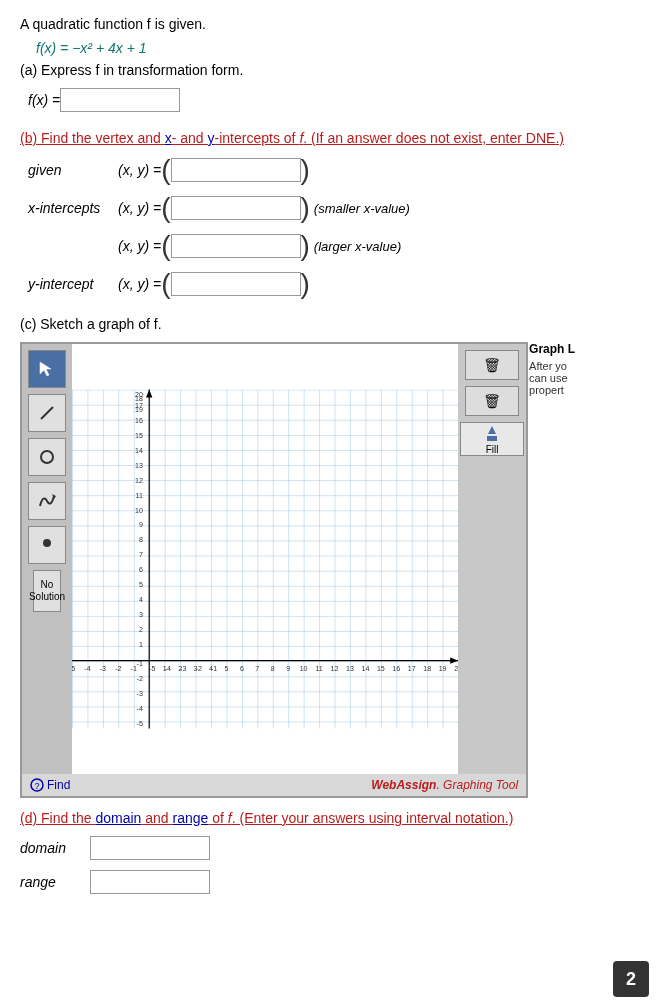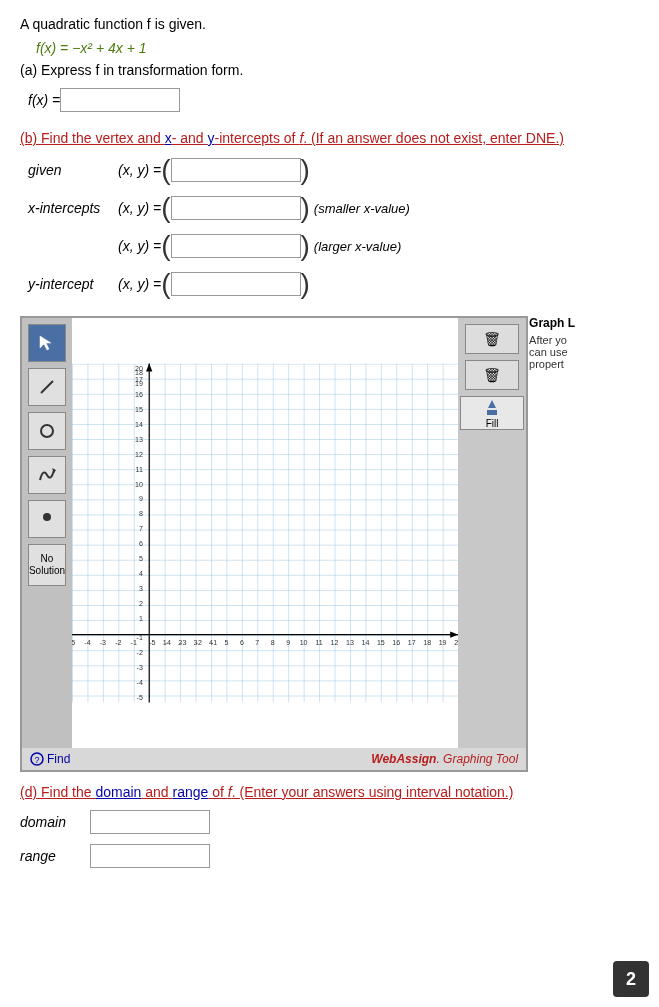--- a/index.html
+++ b/index.html
@@ -7,21 +7,21 @@
       font-family: Arial, sans-serif;
       font-size: 14px;
       background: #fff;
       color: #000;
       width: 659px;
       min-height: 1007px;
       padding: 16px 20px;
     }
     .intro-text { margin-bottom: 8px; }
     .function-def {
-      color: #4d7c0f;
+      color: #0f766e;
       font-style: italic;
       margin-bottom: 6px;
       margin-left: 16px;
     }
     .part-label { margin-bottom: 10px; }
     .part-label span { color: #b91c1c; text-decoration: underline; }
     .part-block { margin-bottom: 18px; }
     .input-row {
       display: flex;
       align-items: center;
@@ -69,21 +69,21 @@
       align-items: center;
       justify-content: center;
       cursor: pointer;
       font-size: 18px;
     }
     .tool-btn.active {
       background: #4a6fa5;
       color: white;
     }
     .tool-btn-small {
-      width: 38px;
+      width: 28px;
       height: 32px;
       background: #e0e0e0;
       border: 1px solid #888;
       display: flex;
       align-items: center;
       justify-content: center;
       font-size: 10px;
       text-align: center;
       line-height: 1.2;
       cursor: pointer;
@@ -219,20 +219,21 @@
   <div class="input-row">
     <span class="label-col">y-intercept</span>
     <span class="math-text">(x, y) =</span>
     <span class="paren">(</span>
     <input type="text" class="input-medium" style="">
     <span class="paren">)</span>
   </div>
 </div>
 
 <div class="part-block graph-section">
+  <p class="part-label">(c) Sketch a graph of f.</p>
 
   <div style="display:flex;align-items:flex-start;">
     <div class="graph-container" style="flex-direction:column;width:600px;">
       <div style="display:flex;flex:1;">
 
         <div class="toolbar">
           <div class="tool-btn active">
             <svg width="18" height="18" viewBox="0 0 18 18">
                 <polygon points="2,2 2,14 6,10 9,16 11,15 8,9 13,9" fill="white" stroke="white" stroke-width="0.5"></polygon>
               </svg>

